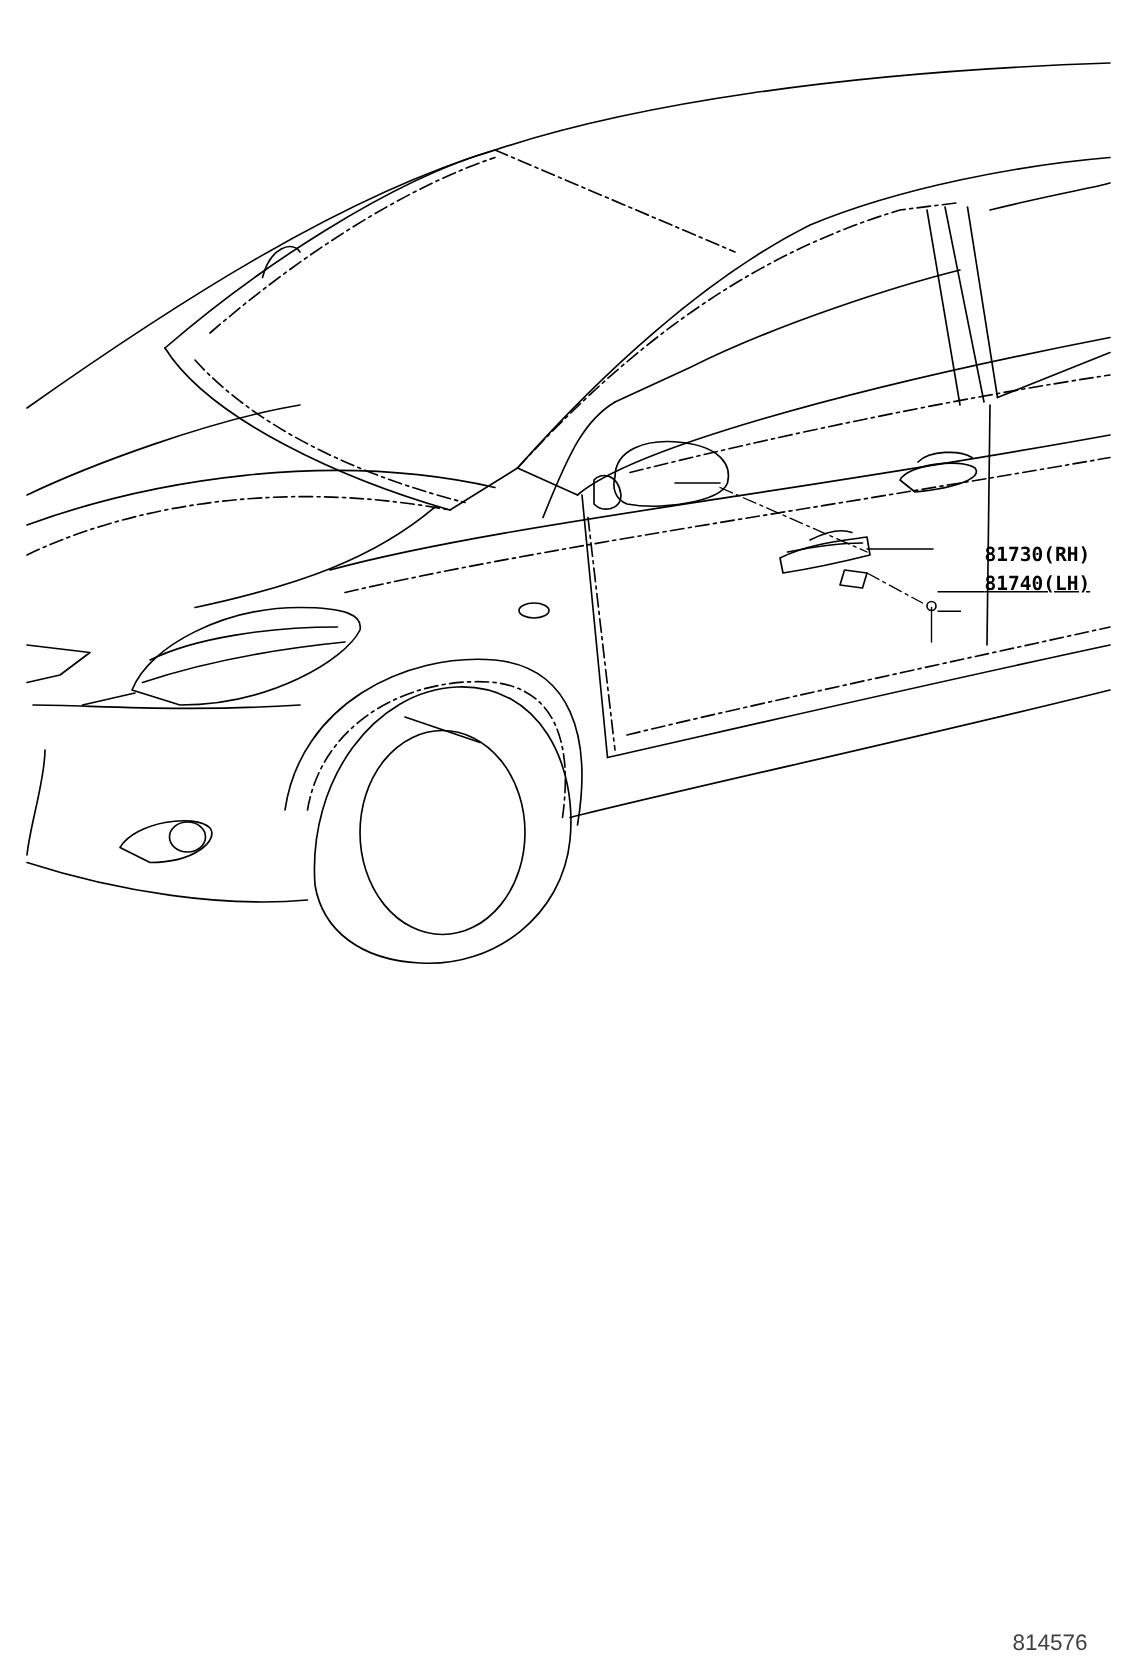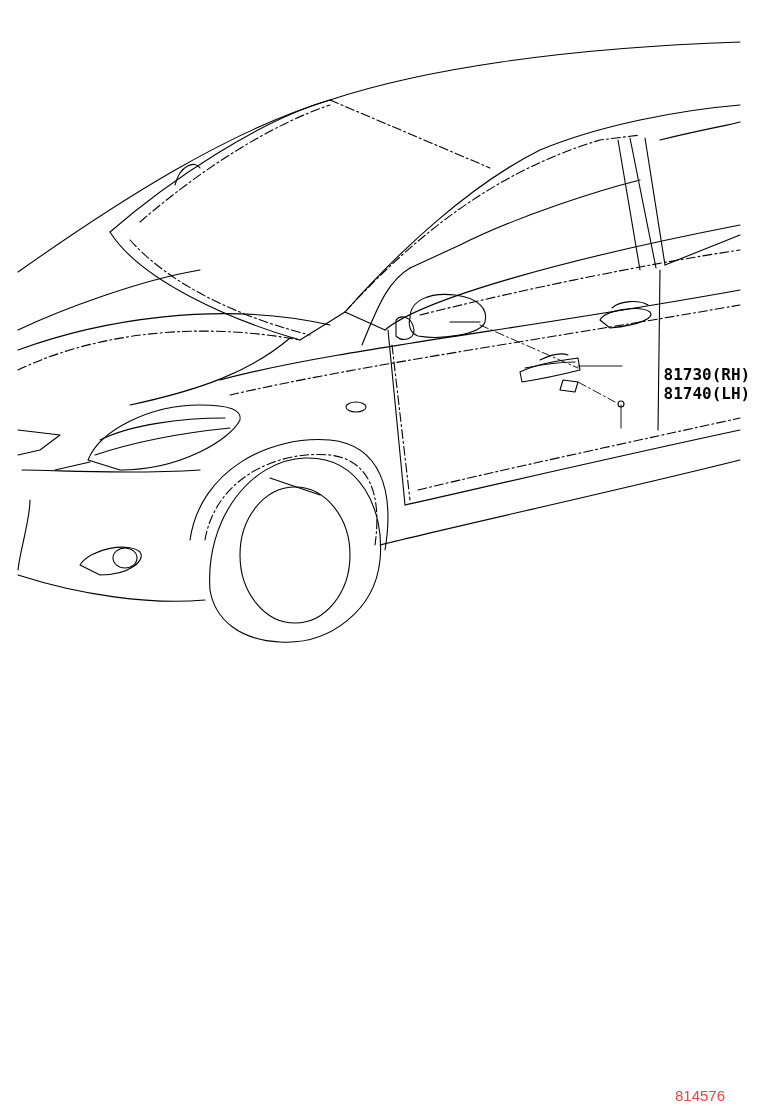--- a/index.html
+++ b/index.html
@@ -2,31 +2,31 @@
 <html><head>
   <meta charset="utf-8">
   <style>
     html, body { margin: 0; padding: 0; background: #ffffff; }
     body { width: 760px; height: 1112px; position: relative; overflow: hidden; }
     .diagram { position: absolute; left: 0; top: 0; width: 760px; height: 1112px; }
     .lbl {
       position: absolute;
       font-family: "DejaVu Sans Mono", "Liberation Mono", monospace;
       font-weight: bold;
-      font-size: 16px;
+      font-size: 13px;
       color: #000000;
       white-space: pre;
       line-height: 1;
       letter-spacing: 0px;
     }
     .fig-id {
       position: absolute;
       font-family: "Liberation Sans", sans-serif;
       font-size: 15px;
-      color: #ef4444;
+      color: #404040;
       line-height: 1;
     }
     svg path, svg line, svg ellipse, svg polyline, svg polygon, svg circle {
       fill: none;
       stroke: #000;
       stroke-width: 1.1;
       stroke-linecap: round;
       stroke-linejoin: round;
     }
     svg .dash { stroke-dasharray: 9 3 2 3; }
@@ -120,18 +120,18 @@
     <path class="dash leader" d="M578 382 L 615 402"></path>
     <line class="leader" x1="578" y1="366" x2="622" y2="366"></line>
     <line class="leader" x1="621" y1="405" x2="621" y2="428"></line>
 
     <circle cx="621" cy="404" r="3"></circle>
   </svg>
 
   <div class="lbl" style="left:625px; top:351px;">
     <span>81730</span><span>(RH)</span>
   </div>
-  <div class="lbl" style="left:625px; top:370px;">
+  <div class="lbl" style="left:625px; top:370px;text-decoration:underline;">
     <span>81740</span><span>(LH)</span>
   </div>
 
   <div class="fig-id" style="left:675px; top:1088px;">814576</div>
 </div>
 
 </body></html>

